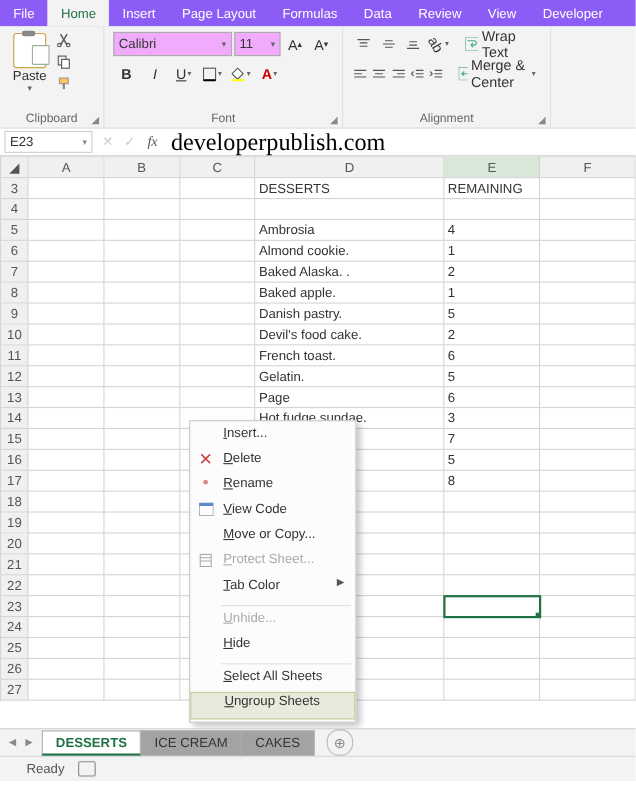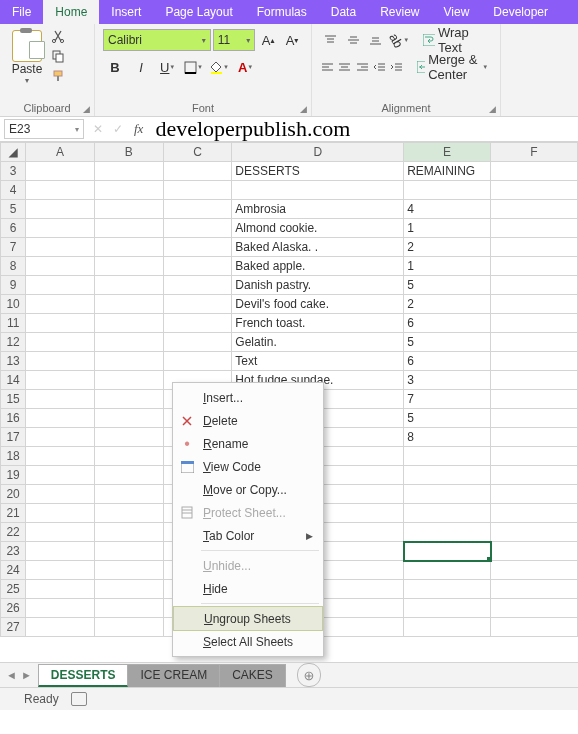--- a/index.html
+++ b/index.html
@@ -13,21 +13,21 @@
 .clipboard-group{width:78px}
 .font-group{width:200px}
 .align-group{width:172px}
 .paste-btn{display:flex;flex-direction:column;align-items:center;width:38px;cursor:pointer}
 .paste-icon{width:28px;height:30px;background:linear-gradient(#fff,#fff);border:1px solid #c9a648;border-radius:3px;position:relative;margin-top:2px}
 .paste-icon::before{content:"";position:absolute;top:-3px;left:7px;width:12px;height:5px;background:#888;border-radius:2px}
 .paste-icon::after{content:"";position:absolute;bottom:2px;right:-4px;width:14px;height:16px;background:#fff;border:1px solid #9cb09c;border-radius:1px}
 .clip-side{display:flex;flex-direction:column;gap:4px;margin-left:4px}
 .clip-mini{width:16px;height:16px;cursor:pointer;display:flex;align-items:center;justify-content:center;font-size:13px}
 .ribbon-row{display:flex;align-items:center;gap:2px;margin-bottom:3px}
-.combo{background:#bef264;border:1px solid #ababab;height:20px;display:flex;align-items:center;padding:0 4px;font-size:12px}
+.combo{background:#f0abfc;border:1px solid #ababab;height:20px;display:flex;align-items:center;padding:0 4px;font-size:12px}
 .combo .arrow{margin-left:auto;font-size:8px;color:#666}
 .btn-s{width:22px;height:22px;display:flex;align-items:center;justify-content:center;cursor:pointer;border:1px solid transparent;font-size:13px}
 .btn-s .dd{font-size:7px;margin-left:1px;color:#666}
 .formula-bar{display:flex;align-items:center;height:24px;border-bottom:1px solid #d4d4d4;background:#fff}
 .name-box{width:70px;border:1px solid #ccc;margin:2px 4px;height:18px;display:flex;align-items:center;padding:0 4px;font-size:12px}
 .name-box .arrow{margin-left:auto;font-size:8px;color:#888}
 .fx-btn{width:20px;text-align:center;color:#888;cursor:pointer}
 .fx-label{font-style:italic;font-family:'Times New Roman',serif;font-size:13px;margin:0 6px;color:#555}
 .fx-input{flex:1;font-family:'Brush Script MT',cursive;font-size:22px;color:#000;padding-left:6px}
 .grid-wrap{position:relative;height:520px;overflow:hidden}
@@ -37,21 +37,21 @@
 table.grid th.rowh{width:25px;text-align:center}
 table.grid th.colE{background:#d8e8d8}
 .col-sel{width:25px}
 .colA{width:68px}.colB{width:68px}.colC{width:68px}.colD{width:170px}.colE{width:86px}.colF{width:86px}
 td.data-d{font-family:Arial;font-size:14px;padding-left:18px}
 td.data-e{text-align:right;padding-right:6px}
 td.hdr{font-size:12px}
 .sel-cell{outline:2px solid #217346;outline-offset:-1px;position:relative}
 .sel-cell::after{content:"";position:absolute;right:-3px;bottom:-3px;width:6px;height:6px;background:#217346}
 .context-menu{position:absolute;left:172px;top:240px;width:150px;background:#fcfcfc;border:1px solid #c6c6c6;box-shadow:3px 3px 6px rgba(0,0,0,0.25);padding:3px 0;z-index:100}
-.cm-item{display:flex;align-items:center;height:23px;padding:0 10px 0 30px;position:relative;font-size:12px;cursor:pointer}
+.cm-item{display:flex;height:23px;padding:0 10px 0 30px;position:relative;font-size:12px;cursor:pointer}
 .cm-item.disabled{color:#aaa;cursor:default}
 .cm-item.highlighted{background:#e8eadb;border:1px solid #c5cd98;margin:-1px 0}
 .cm-item .cm-icon{position:absolute;left:6px;width:16px;height:16px;display:flex;align-items:center;justify-content:center;font-size:12px}
 .cm-item .underline{text-decoration:underline}
 .cm-item .arrow-r{margin-left:auto;font-size:9px;color:#555}
 .cm-sep{height:1px;background:#e0e0e0;margin:3px 4px 3px 28px}
 .sheet-tabs{display:flex;align-items:center;height:24px;background:#f3f3f3;border-top:1px solid #d4d4d4}
 .nav-arrows{display:flex;padding:0 6px;gap:4px}
 .nav-arrows span{color:#888;font-size:11px;cursor:pointer}
 .stab{padding:3px 12px;border:1px solid #aeaeae;border-bottom:none;background:#fff;font-size:12px;cursor:pointer;margin-right:-1px;position:relative}
@@ -364,21 +364,21 @@
           <td></td>
           <td class="data-d">Gelatin.</td>
           <td class="data-e">5</td>
           <td></td>
         </tr>
         <tr>
           <th class="rowh">13</th>
           <td></td>
           <td></td>
           <td></td>
-          <td class="data-d">Text</td>
+          <td class="data-d">Page</td>
           <td class="data-e">6</td>
           <td></td>
         </tr>
         <tr>
           <th class="rowh">14</th>
           <td></td>
           <td></td>
           <td></td>
           <td class="data-d">Hot fudge sundae.</td>
           <td class="data-e">3</td>
@@ -554,27 +554,27 @@
       <div class="cm-sep"></div>
       <div class="cm-item disabled">
         <span class="cm-icon"></span>
         <span><span class="underline">U</span>nhide...</span>
       </div>
       <div class="cm-item">
         <span class="cm-icon"></span>
         <span><span class="underline">H</span>ide</span>
       </div>
       <div class="cm-sep"></div>
+      <div class="cm-item">
+        <span class="cm-icon"></span>
+        <span><span class="underline">S</span>elect All Sheets</span>
+      </div>
       <div class="cm-item highlighted">
         <span class="cm-icon"></span>
         <span><span class="underline">U</span>ngroup Sheets</span>
-      </div>
-      <div class="cm-item">
-        <span class="cm-icon"></span>
-        <span><span class="underline">S</span>elect All Sheets</span>
       </div>
     </div>
 </div>
 
 <div class="sheet-tabs">
   <div class="nav-arrows">
     <span>◄</span>
     <span>►</span>
   </div>
   <div id="sheet-tab-container" style="display:flex">

